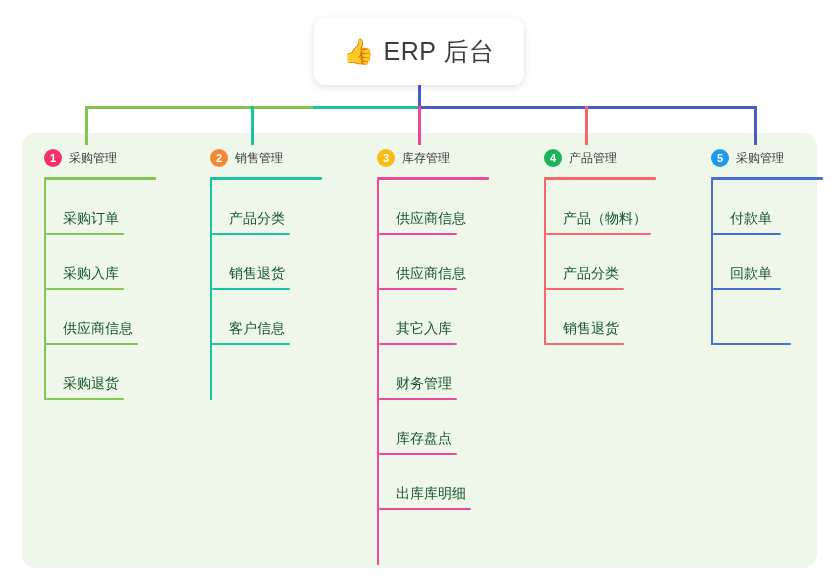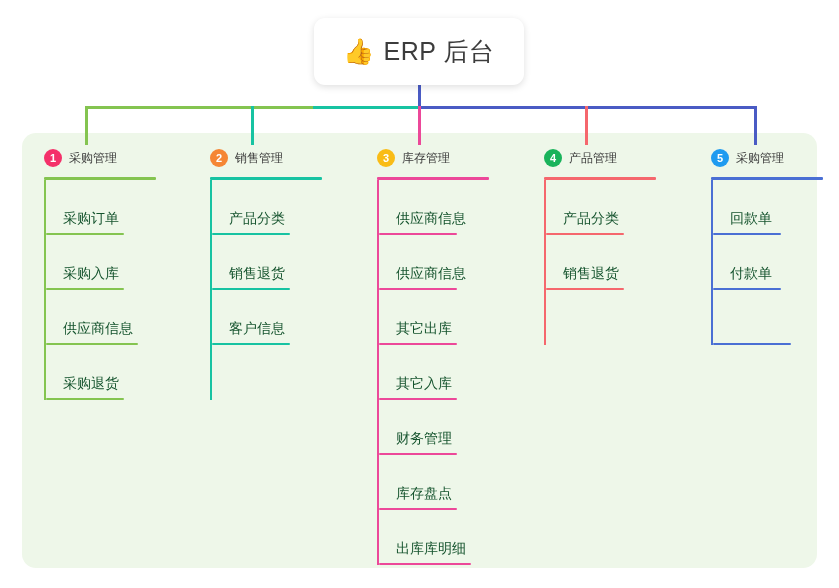--- a/index.html
+++ b/index.html
@@ -172,24 +172,20 @@
           <div class="spine" style="background: rgb(236, 72, 153); height: 385px;"></div>
           <div class="leaf">
             <div class="leaf-text">供应商信息</div>
             <div class="leaf-rule" style="background: rgb(236, 72, 153); width: 78px;"></div>
           </div>
           <div class="leaf">
             <div class="leaf-text">供应商信息</div>
             <div class="leaf-rule" style="background: rgb(236, 72, 153); width: 78px;"></div>
           </div>
           <div class="leaf">
-            <div class="leaf-text">其它出库</div>
-            <div class="leaf-rule" style="background: rgb(236, 72, 153); width: 78px;"></div>
-          </div>
-          <div class="leaf">
             <div class="leaf-text">其它入库</div>
             <div class="leaf-rule" style="background: rgb(236, 72, 153); width: 78px;"></div>
           </div>
           <div class="leaf">
             <div class="leaf-text">财务管理</div>
             <div class="leaf-rule" style="background: rgb(236, 72, 153); width: 78px;"></div>
           </div>
           <div class="leaf">
             <div class="leaf-text">库存盘点</div>
             <div class="leaf-rule" style="background: rgb(236, 72, 153); width: 78px;"></div>
@@ -202,45 +198,49 @@
       </div>
       <div class="branch" style="left: 544px; top: 146px;">
         <div class="branch-head">
           <span class="badge" style="background: rgb(25, 179, 91);">4</span>
           <span class="branch-title">产品管理</span>
         </div>
         <div class="head-rule" style="background: rgb(245, 103, 109); width: 112px;"></div>
         <div class="branch-body">
           <div class="spine" style="background: rgb(245, 103, 109); height: 165px;"></div>
           <div class="leaf">
+            <div class="leaf-text">产品（物料）</div>
+            <div class="leaf-rule" style="background: rgb(245, 103, 109); width: 105px;"></div>
+          </div>
+          <div class="leaf">
             <div class="leaf-text">产品分类</div>
             <div class="leaf-rule" style="background: rgb(245, 103, 109); width: 78px;"></div>
           </div>
           <div class="leaf">
             <div class="leaf-text">销售退货</div>
             <div class="leaf-rule" style="background: rgb(245, 103, 109); width: 78px;"></div>
           </div>
         </div>
       </div>
       <div class="branch" style="left: 711px; top: 146px;">
         <div class="branch-head">
           <span class="badge" style="background: rgb(31, 155, 240);">5</span>
           <span class="branch-title">采购管理</span>
         </div>
         <div class="head-rule" style="background: rgb(74, 111, 212); width: 112px;"></div>
         <div class="branch-body">
           <div class="spine" style="background: rgb(74, 111, 212); height: 165px;"></div>
           <div class="leaf">
+            <div class="leaf-text">付款单</div>
+            <div class="leaf-rule" style="background: rgb(74, 111, 212); width: 68px;"></div>
+          </div>
+          <div class="leaf">
             <div class="leaf-text">回款单</div>
             <div class="leaf-rule" style="background: rgb(74, 111, 212); width: 68px;"></div>
           </div>
           <div class="leaf">
-            <div class="leaf-text">付款单</div>
-            <div class="leaf-rule" style="background: rgb(74, 111, 212); width: 68px;"></div>
-          </div>
-          <div class="leaf">
             <div class="leaf-rule" style="background: rgb(74, 111, 212); width: 78px;"></div>
           </div>
         </div>
       </div>
     </div>
 
 </div>
 
 </body></html>

